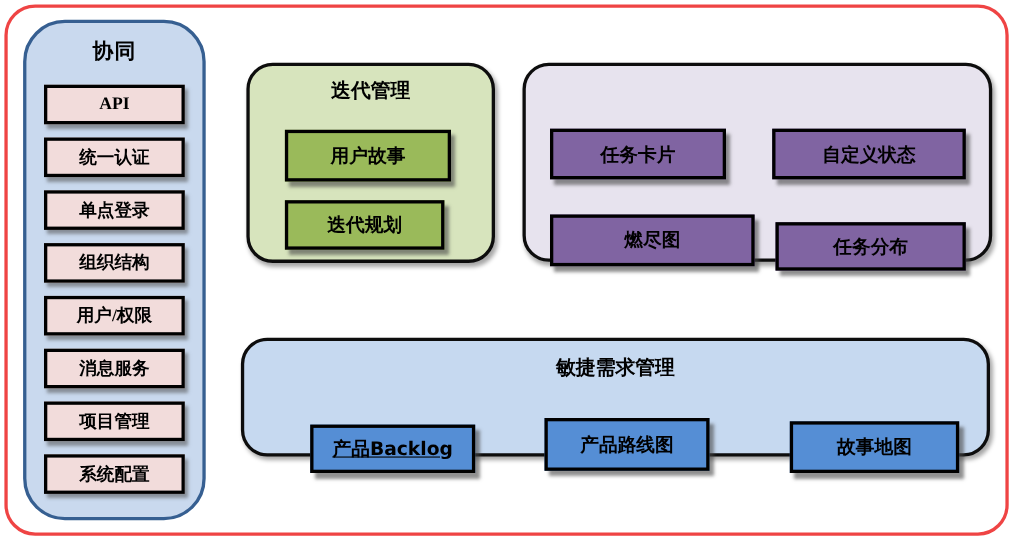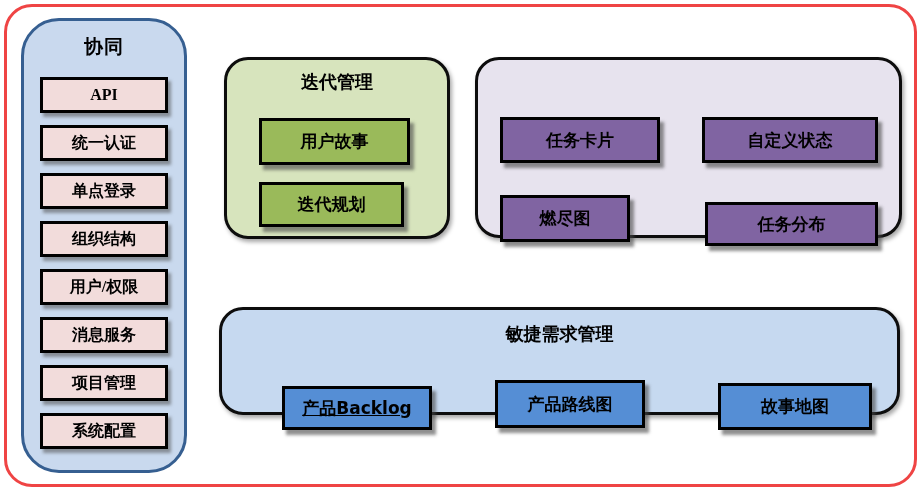--- a/index.html
+++ b/index.html
@@ -59,21 +59,21 @@
   .card-green{background:#9aba5a;}
   .card-purple{background:#8064a2;}
   .card-blue{background:#558ed5;}
 
   
   .c-userstory{left:32px;top:38px;width:151px;height:47px;}
   .c-sprintplan{left:32px;top:102px;width:145px;height:45px;}
   
   .c-taskcard{left:22px;top:37px;width:160px;height:46px;}
   .c-customstate{left:224px;top:37px;width:176px;height:46px;}
-  .c-burndown{left:22px;top:115px;width:130px;height:47px;}
+  .c-burndown{left:22px;top:115px;width:186px;height:47px;}
   .c-taskdist{left:227px;top:122px;width:173px;height:44px;}
   
   .c-backlog{left:60px;top:56px;width:150px;height:44px;font-family:"DejaVu Sans","Liberation Sans",sans-serif;text-decoration:underline;}
   .c-roadmap{left:273px;top:50px;width:150px;height:48px;}
   .c-storymap{left:496px;top:53px;width:154px;height:47px;}
 </style>
 </head>
 <body>
 
 <div class="frame">

